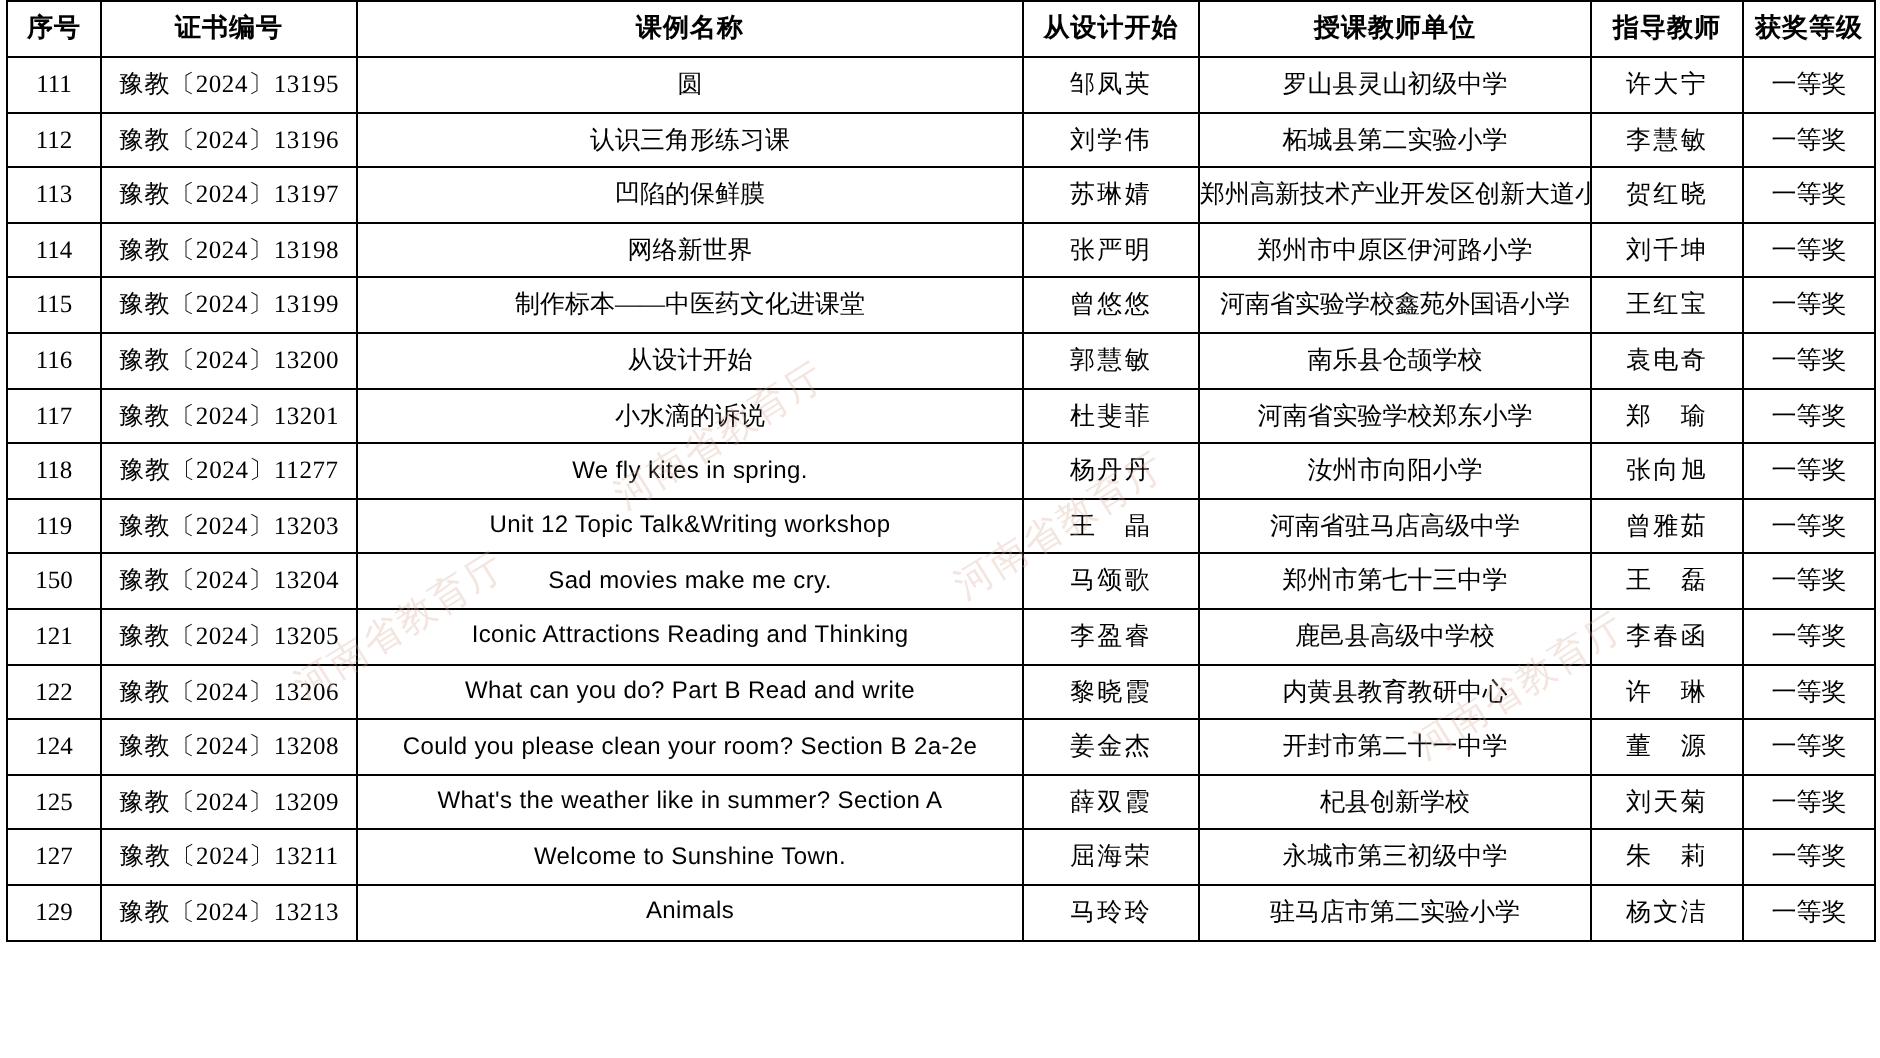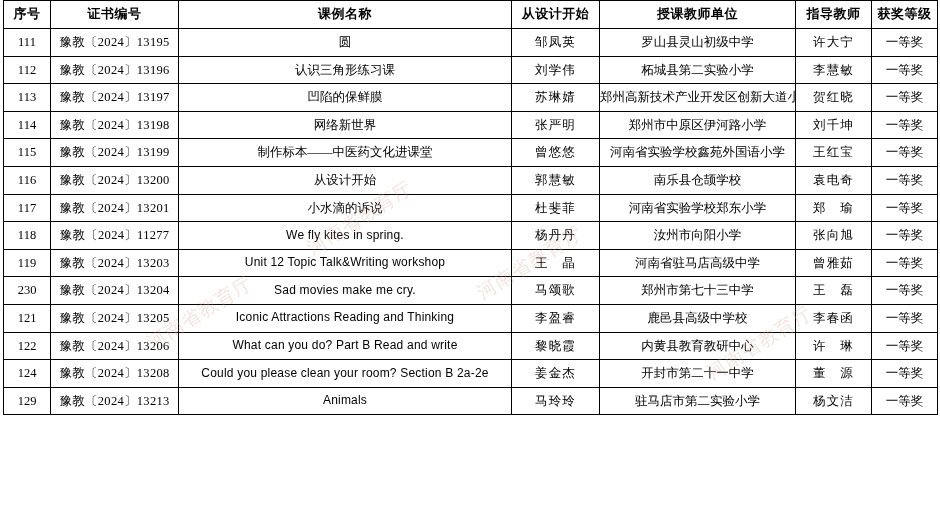--- a/index.html
+++ b/index.html
@@ -196,21 +196,21 @@
         <tr>
           <td class="seq">119</td>
           <td class="cert">豫教〔2024〕13203</td>
           <td class="title latin">Unit 12 Topic Talk&amp;Writing workshop</td>
           <td class="teacher">王　晶</td>
           <td class="unit">河南省驻马店高级中学</td>
           <td class="mentor">曾雅茹</td>
           <td class="level">一等奖</td>
         </tr>
         <tr>
-          <td class="seq">230</td>
+          <td class="seq">150</td>
           <td class="cert">豫教〔2024〕13204</td>
           <td class="title latin">Sad movies make me cry.</td>
           <td class="teacher">马颂歌</td>
           <td class="unit">郑州市第七十三中学</td>
           <td class="mentor">王　磊</td>
           <td class="level">一等奖</td>
         </tr>
         <tr>
           <td class="seq">121</td>
           <td class="cert">豫教〔2024〕13205</td>
@@ -232,20 +232,38 @@
         <tr>
           <td class="seq">124</td>
           <td class="cert">豫教〔2024〕13208</td>
           <td class="title latin">Could you please clean your room? Section B 2a-2e</td>
           <td class="teacher">姜金杰</td>
           <td class="unit">开封市第二十一中学</td>
           <td class="mentor">董　源</td>
           <td class="level">一等奖</td>
         </tr>
         <tr>
+          <td class="seq">125</td>
+          <td class="cert">豫教〔2024〕13209</td>
+          <td class="title latin">What's the weather like in summer? Section A</td>
+          <td class="teacher">薛双霞</td>
+          <td class="unit">杞县创新学校</td>
+          <td class="mentor">刘天菊</td>
+          <td class="level">一等奖</td>
+        </tr>
+        <tr>
+          <td class="seq">127</td>
+          <td class="cert">豫教〔2024〕13211</td>
+          <td class="title latin">Welcome to Sunshine Town.</td>
+          <td class="teacher">屈海荣</td>
+          <td class="unit">永城市第三初级中学</td>
+          <td class="mentor">朱　莉</td>
+          <td class="level">一等奖</td>
+        </tr>
+        <tr>
           <td class="seq">129</td>
           <td class="cert">豫教〔2024〕13213</td>
           <td class="title latin">Animals</td>
           <td class="teacher">马玲玲</td>
           <td class="unit">驻马店市第二实验小学</td>
           <td class="mentor">杨文洁</td>
           <td class="level">一等奖</td>
         </tr>
       </tbody>
   </table>

